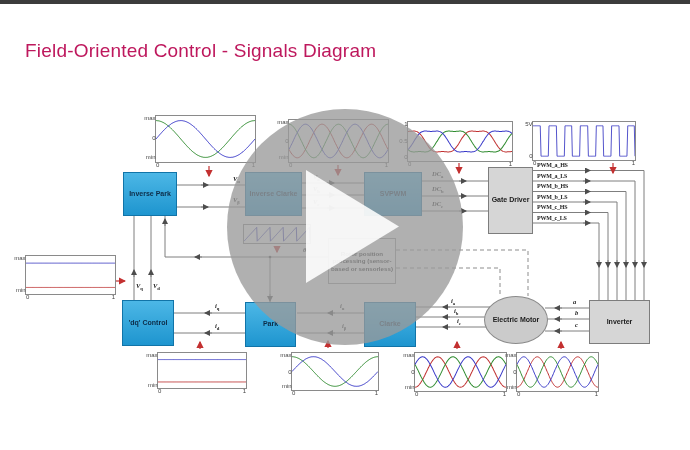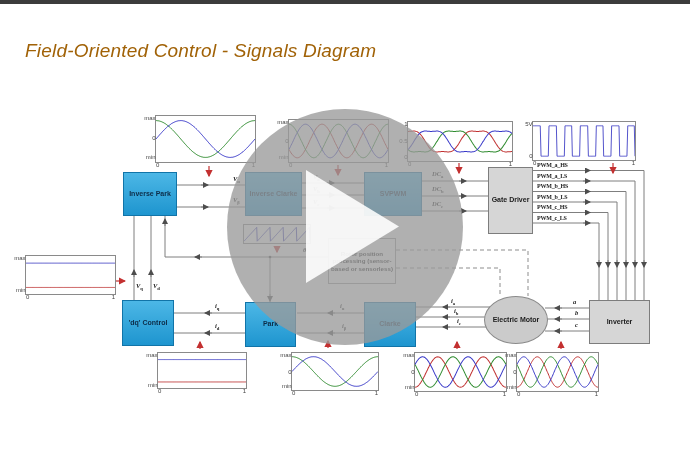--- a/index.html
+++ b/index.html
@@ -1,19 +1,19 @@
 <!DOCTYPE html>
 <html><head>
 <meta charset="utf-8">
 <style>
   html,body{margin:0;padding:0;}
   body{width:690px;height:450px;position:relative;background:#ffffff;overflow:hidden;
        font-family:"Liberation Sans",sans-serif;}
   .topbar{position:absolute;left:0;top:0;width:690px;height:4px;background:#3c3c3c;}
-  .title{position:absolute;left:25px;top:40px;font-size:19px;color:#a16207;letter-spacing:0.2px;font-style:italic;}
+  .title{position:absolute;left:25px;top:40px;font-size:19px;color:#be185d;letter-spacing:0.2px;}
   .blk{position:absolute;display:flex;align-items:center;justify-content:center;text-align:center;
        font-weight:bold;font-size:7px;line-height:1.15;box-sizing:border-box;}
   .blk.blue{background:linear-gradient(180deg,#4cb7e6,#1e95cf);border:1px solid #1174a8;color:#0d2c47;}
   .blk.gray{background:#d6d6d6;border:1px solid #7d7d7d;color:#1c1c1c;}
   .blk.rotor{background:#ffffff;border:1px solid #999;color:#222;font-weight:bold;font-size:6.2px;padding:1px;}
   .blk.motor{background:#cbcbcb;border:1px solid #8a8a8a;border-radius:50%;color:#1c1c1c;}
   .plot{position:absolute;border:1px solid #8a8a8a;background:#fff;box-sizing:border-box;}
   .plot svg{position:absolute;left:0;top:0;width:100%;height:100%;}
   .axlbl{position:absolute;font-size:6px;line-height:1;color:#444;white-space:nowrap;}
   .sig{position:absolute;font-size:6.5px;line-height:1;color:#222;font-family:"Liberation Serif",serif;

